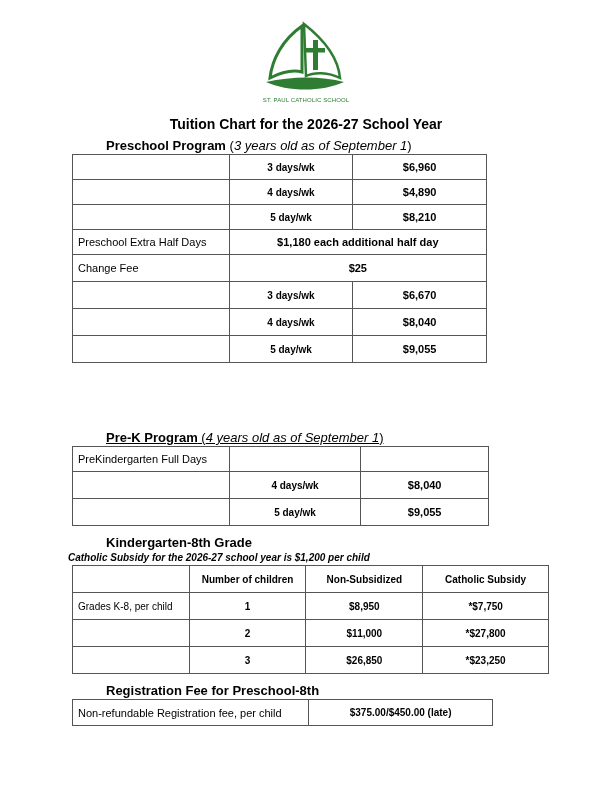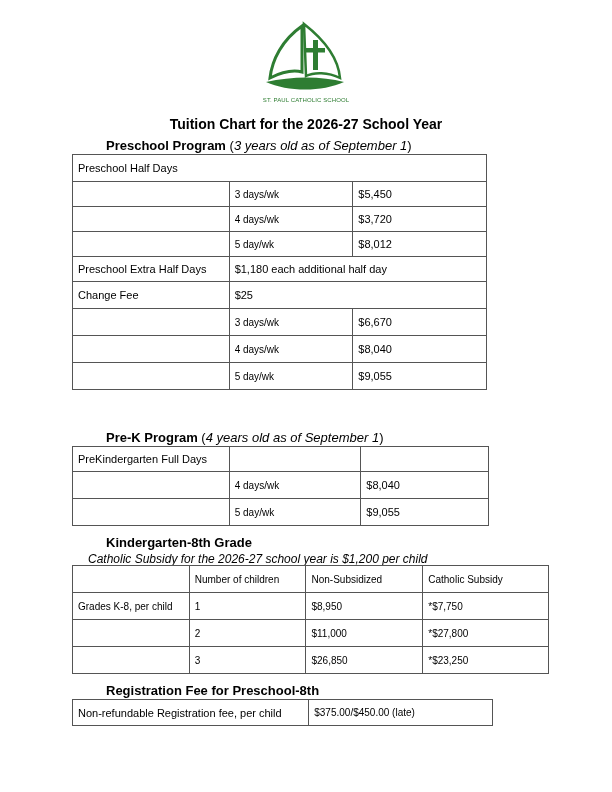--- a/index.html
+++ b/index.html
@@ -13,28 +13,28 @@
     position: absolute; left: 0; top: 77px; width: 108px; text-align: center;
     font-size: 6px; color: #2e7d32; letter-spacing: 0.1px;
   }
   .title {
     position: absolute; left: 0; top: 116px; width: 612px; text-align: center;
     font-weight: bold; font-size: 14px;
   }
   .h2 { position: absolute; left: 72px; font-size: 13px; padding-left: 34px; }
   .h2 b { font-weight: bold; }
   .h2 i { font-style: italic; font-weight: normal; }
-  .sub { position: absolute; left: 88px; font-size: 12px; font-style: italic; }
+  .sub { position: absolute; left: 68px; font-size: 10px; font-style: italic; font-weight: bold; }
   table {
     position: absolute; border-collapse: collapse; font-size: 11px;
   }
   td {
     border: 1px solid #555; padding: 0 5px; height: 25px; box-sizing: border-box;
   }
-  td.c { text-align: left; }
+  td.c { text-align: center; font-weight: bold; }
   td.s { font-size: 10px; }
 </style>
 </head>
 <body>
 
 <div class="logo">
   <svg width="108" height="78" viewBox="0 0 108 78">
     <path d="M50 6 C 30 20, 20 40, 18 58 C 30 52, 42 50, 50 52 Z" fill="none" stroke="#2e7d32" stroke-width="3"></path>
     <path d="M52 4 C 70 18, 86 36, 88 58 C 76 52, 62 52, 54 56 Z" fill="none" stroke="#2e7d32" stroke-width="2.5"></path>
     <rect x="61" y="20" width="5" height="30" fill="#2e7d32"></rect>
@@ -48,37 +48,34 @@
 
 <div class="h2" style="top:138px;"><b>Preschool Program</b><span> (</span><i>3 years old as of September 1</i><span>)</span></div>
 
 <table style="left:72px; top:154px; width:415px;">
   <colgroup>
       <col style="width:157px">
       <col style="width:124px">
       <col style="width:134px">
     </colgroup>
   <tbody>
-      <tr>
-        <td colspan="3" style="height:27px;">Preschool Half Days</td>
-      </tr>
   <tr>
         <td></td>
         <td class="c s">3 days/wk</td>
-        <td class="c">$5,450</td>
+        <td class="c">$6,960</td>
       </tr>
   <tr>
         <td></td>
         <td class="c s">4 days/wk</td>
-        <td class="c">$3,720</td>
+        <td class="c">$4,890</td>
       </tr>
   <tr>
         <td></td>
         <td class="c s">5 day/wk</td>
-        <td class="c">$8,012</td>
+        <td class="c">$8,210</td>
       </tr>
   <tr>
         <td style="height:17px;">Preschool Extra Half Days</td>
         <td colspan="2" class="c">$1,180 each additional half day</td>
       </tr>
   <tr>
         <td style="height:27px;">Change Fee</td>
         <td colspan="2" class="c">$25</td>
       </tr>
   <tr>
@@ -92,21 +89,21 @@
         <td class="c">$8,040</td>
       </tr>
   <tr>
         <td style="height:27px;"></td>
         <td class="c s">5 day/wk</td>
         <td class="c">$9,055</td>
       </tr>
 </tbody>
   </table>
 
-<div class="h2" style="top:430px;"><b>Pre-K Program</b><span> (</span><i>4 years old as of September 1</i><span>)</span></div>
+<div class="h2" style="top:430px;text-decoration:underline;"><b>Pre-K Program</b><span> (</span><i>4 years old as of September 1</i><span>)</span></div>
 
 <table style="left:72px; top:446px; width:417px;">
   <colgroup>
       <col style="width:157px">
       <col style="width:132px">
       <col style="width:128px">
     </colgroup>
   <tbody>
       <tr>
         <td style="height:21px;margin-left:28px;">PreKindergarten Full Days</td>

